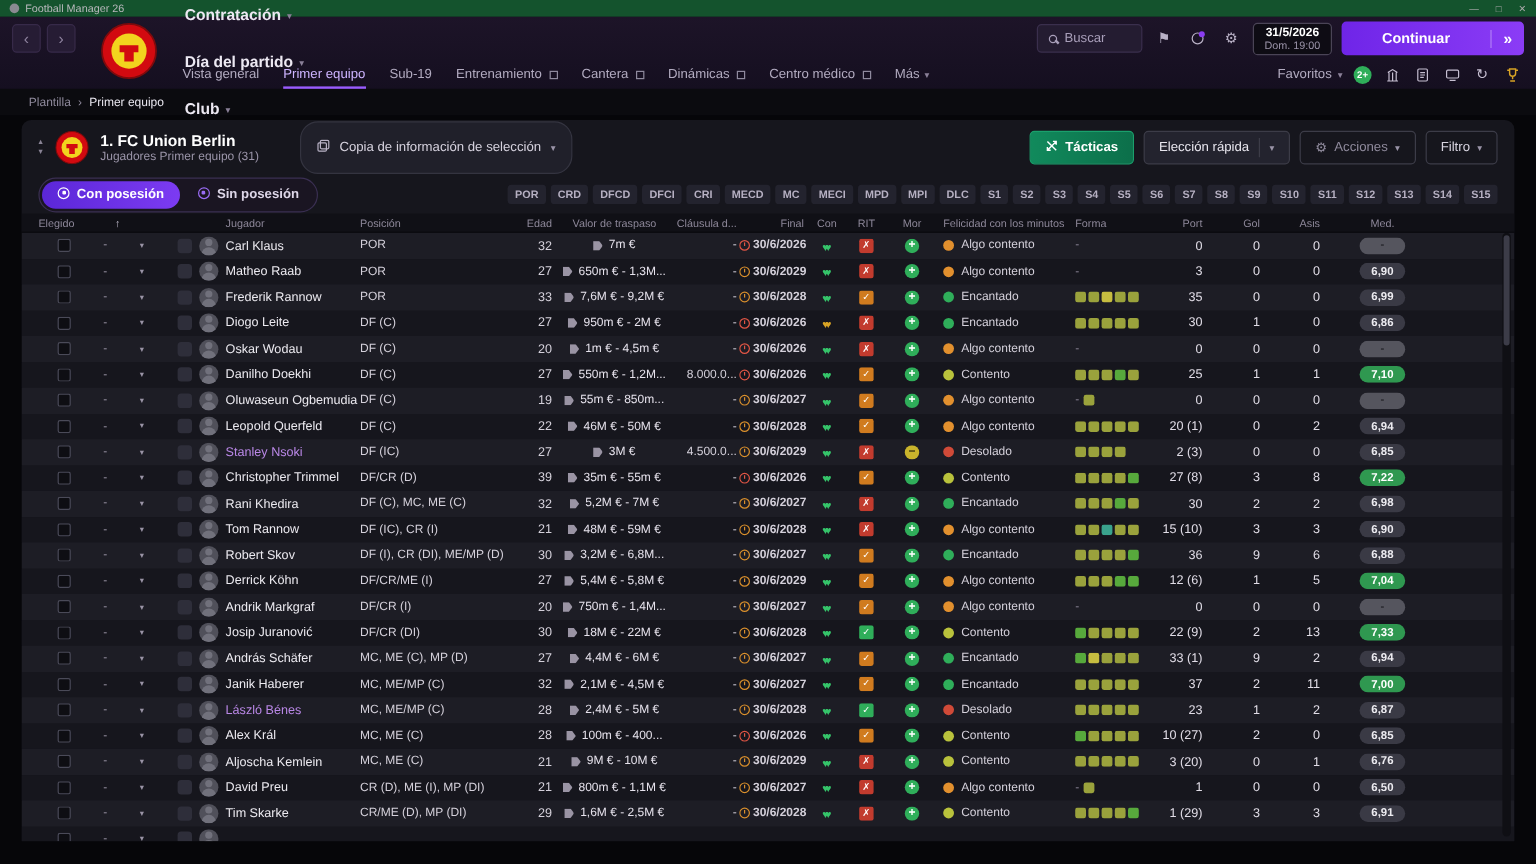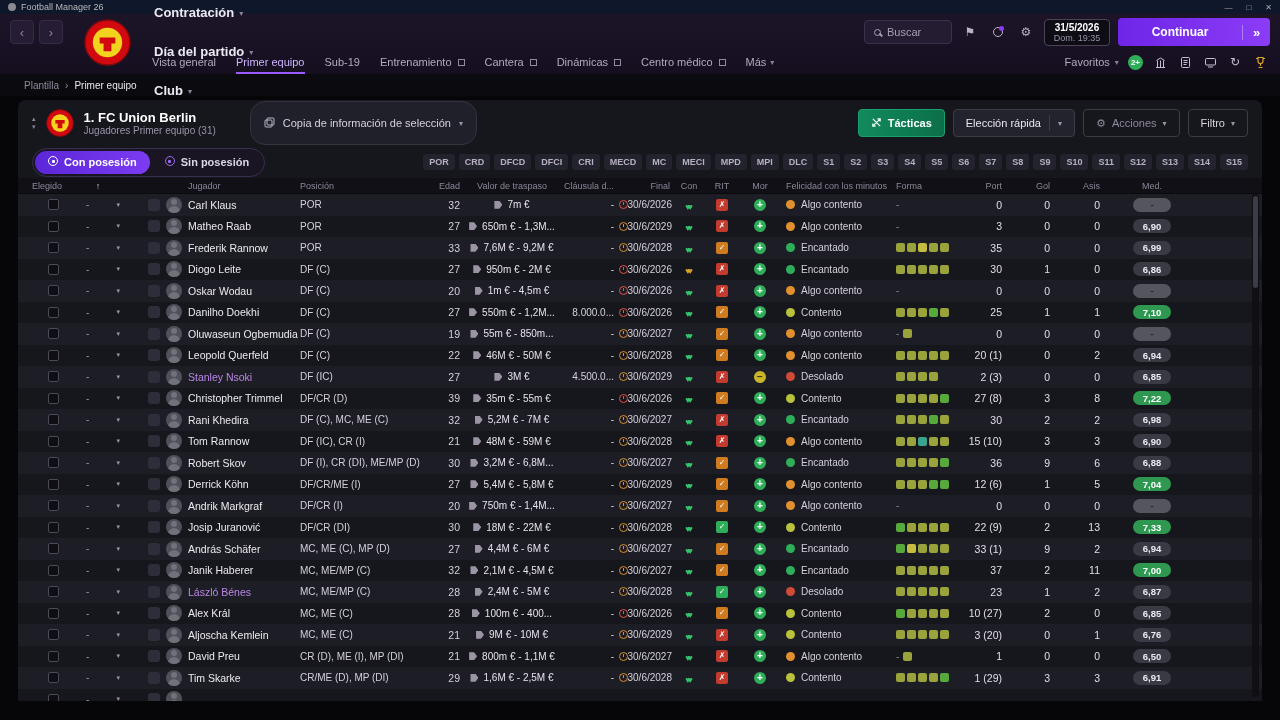--- a/index.html
+++ b/index.html
@@ -1,20 +1,20 @@
 <!DOCTYPE html>
 <html><head>
 <meta charset="utf-8">
 <style>
   * { margin:0; padding:0; box-sizing:border-box; }
   html,body { width:1280px; height:720px; overflow:hidden; }
   body { background:#060609; font-family:"Liberation Sans","DejaVu Sans",sans-serif; color:#ddd; position:relative; }
 
   
-  .titlebar { height:14px; background:#0f172a; display:flex; align-items:center; gap:5px; padding:0 8px; font-size:9px; color:#b8b8bc; }
+  .titlebar { height:14px; background:#14532d; display:flex; align-items:center; gap:5px; padding:0 8px; font-size:9px; color:#b8b8bc; }
   .appicon { width:8px; height:8px; border-radius:50%; background:#8a8a92; flex:none; }
   .winbtns { margin-left:auto; display:flex; gap:14px; font-size:8px; color:#aaa; }
   .wbtn { cursor:default; }
 
   
   .navwrap { position:relative; background:linear-gradient(180deg,#1d1428 0%,#150f20 100%); }
   .biglogo { position:absolute; left:84px; top:5px; width:47px; height:47px; z-index:5; }
   .crest svg { width:100%; height:100%; display:block; }
   .topnav { height:36px; display:flex; align-items:center; padding:0 10px; gap:5px; }
   .narr { width:24px; height:24px; background:#261c34; border:1px solid #372a49; border-radius:4px; color:#8f839f; display:flex; align-items:center; justify-content:center; font-size:13px; }
@@ -107,21 +107,21 @@
   .pic { width:12px; height:12px; border-radius:3px; background:#2e2e3a; flex:none; }
   .ava { width:16px; height:16px; border-radius:50%; background:#50505a; position:relative; overflow:hidden; flex:none; }
   .ava::before { content:""; position:absolute; width:6px; height:6px; border-radius:50%; background:#71717c; left:5px; top:2px; }
   .ava::after { content:""; position:absolute; width:12px; height:8px; border-radius:6px 6px 0 0; background:#71717c; left:2px; top:9px; }
   .pname { font-size:10.5px; color:#eceaf0; } .pname.unavail { color:#b987e6; }
   .c-pos { font-size:10px; color:#d4d0da; }
   .c-age { text-align:right; font-size:10.5px; color:#d4d0da; }
   .c-val { display:flex; align-items:center; justify-content:center; gap:5px; font-size:10px; color:#e6e2ec; }
   .tagicon { width:8px; height:8px; background:#9a94a4; clip-path:polygon(0 0,62% 0,100% 50%,62% 100%,0 100%); flex:none; }
   .c-cla { text-align:right; font-size:10px; color:#d4d0da; padding-right:2px; }
-  .c-fin { display:flex; align-items:center; justify-content:flex-end; gap:0; font-size:10px; color:#d4d0da; padding-right:2px; }
+  .c-fin { display:flex; align-items:center; justify-content:space-between; gap:0; font-size:10px; color:#d4d0da; padding-right:2px;font-weight:bold; }
   .clock { width:9px; height:9px; border-radius:50%; border:1px solid; position:relative; flex:none; }
   .clock.red { color:#e05545; border-color:#e05545; } .clock.amber { color:#d98f2c; border-color:#d98f2c; }
   .clock::after { content:""; position:absolute; left:3px; top:1px; width:1px; height:3px; background:currentColor; }
   .c-con { text-align:center; }
   .hearts { font-size:9px; letter-spacing:-3px; color:#35c46a; display:inline-block; padding-right:3px; }
   .hearts.gold { color:#d9a425; }
   .c-rit,.c-mor,.c-med { display:flex; justify-content:center; }
   .rit { width:12px; height:12px; border-radius:2px; color:#fff; font-size:8px; font-weight:bold; display:flex; align-items:center; justify-content:center; line-height:1; }
   .rit.x { background:#c23b2e; } .rit.ok { background:#d07b1f; } .rit.okg { background:#2fae5a; }
   .mor { width:12px; height:12px; border-radius:50%; background:#2fae5a; color:#fff; font-size:10px; font-weight:bold; display:flex; align-items:center; justify-content:center; line-height:1; }
@@ -195,21 +195,21 @@
         <span class="mag"></span>
         <span>Buscar</span>
       </div>
       <div class="iconbtn">⚑</div>
       <div class="iconbtn">
           <span class="globe"></span>
         </div>
       <div class="iconbtn">⚙</div>
       <div class="datebox">
         <div class="d1">31/5/2026</div>
-        <div class="d2">Dom. 19:35</div>
+        <div class="d2">Dom. 19:00</div>
       </div>
       <div class="continue">
         <span class="clabel">Continuar</span>
         <span class="cchev">»</span>
       </div>
     </div>
   </div>
   <div class="subnav">
     <div class="submenu">
         <div class="subitem">

